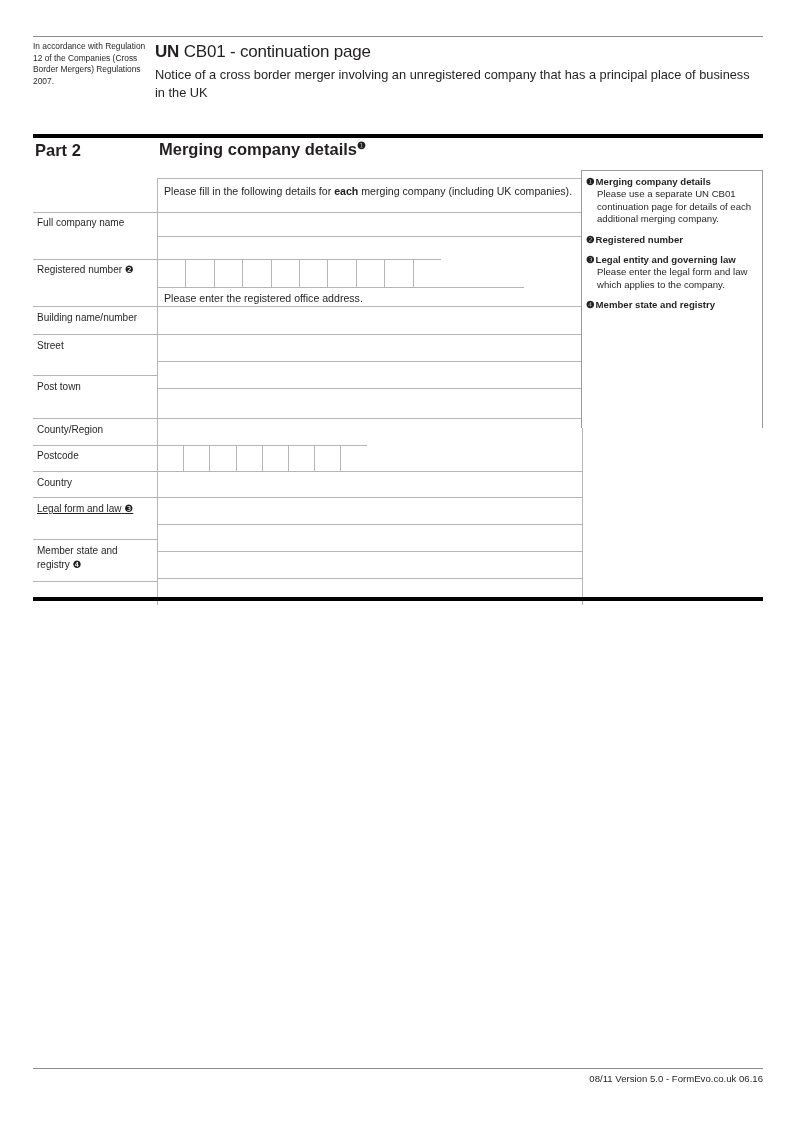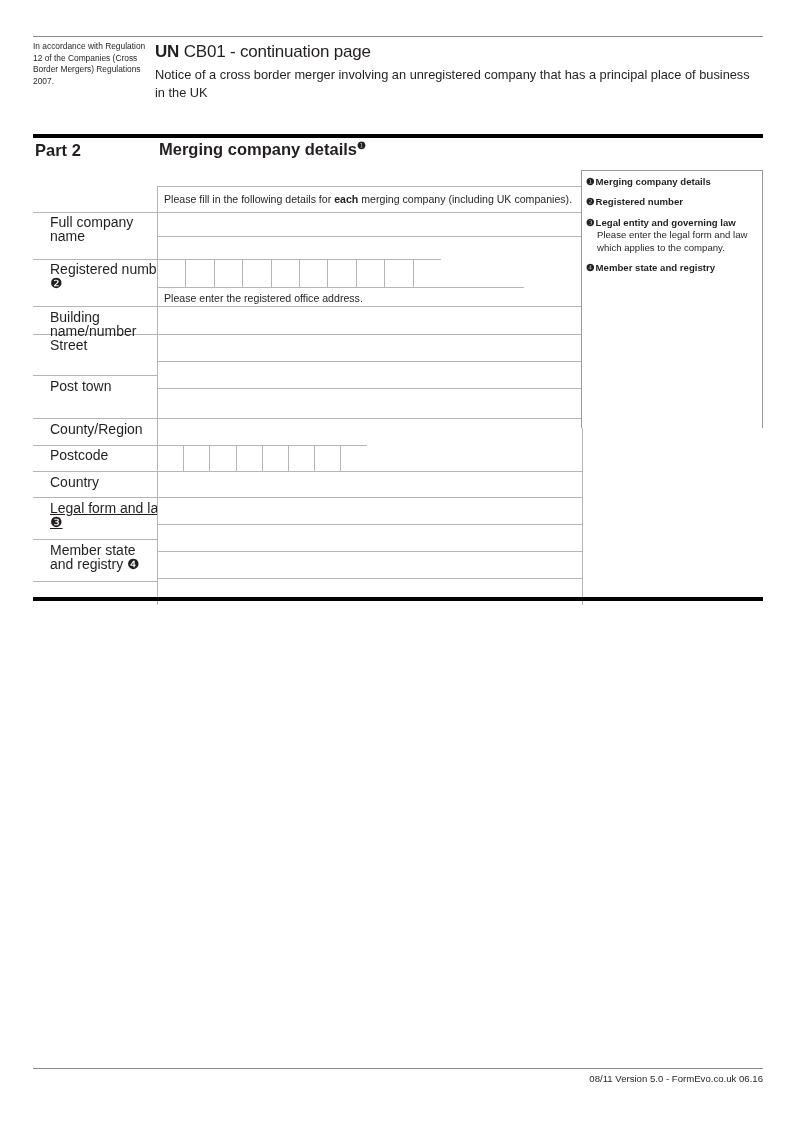--- a/index.html
+++ b/index.html
@@ -96,23 +96,23 @@
 
   
   .form-area {
     position: absolute;
     left: 33px;
     top: 170px;
     width: 730px;
   }
   .row-label {
     position: absolute;
-    left: 17px;
+    left: 4px;
     width: 120px;
-    font-size: 14px;
+    font-size: 10px;
     line-height: 13.5px;
     color: #231f20;
   }
 
   
   .field {
     position: absolute;
     box-sizing: border-box;
     border-top: 1.6px solid #b5b5b5;
     border-left: 1.2px solid #b5b5b5;
@@ -257,21 +257,21 @@
     <div class="row-label" style="top:253px;">County/Region</div>
 
     <div class="row-label" style="top:279px;">Postcode</div>
 
     <div class="row-label" style="top:306px;">Country</div>
 
     <div class="row-label" style="top:332px;text-decoration:underline;"><span>Legal form and law</span> <span>❸</span></div>
 
     <div class="row-label" style="top:374px; width:112px;"><span>Member state and registry</span> <span>❹</span></div>
 
-    <div class="instr" style="left:124px; top:16px; width:478px; height:42px;"><span>Please fill in the following details for </span><b>each</b><span> merging company (including UK companies).</span></div>
+    <div class="instr" style="left:124px; top:8px; width:478px; height:42px;"><span>Please fill in the following details for </span><b>each</b><span> merging company (including UK companies).</span></div>
 
     <div class="field" style="left:124px; top:42px; width:425px; height:24px;"></div>
     <div class="field" style="left:124px; top:66px; width:425px; height:23px;"></div>
 
     <div id="regnum-cells">
         <div class="cell" style="left: 124px; top: 89px; width: 28.4px; height: 28px;"></div>
         <div class="cell" style="left: 152.4px; top: 89px; width: 28.4px; height: 28px;"></div>
         <div class="cell" style="left: 180.8px; top: 89px; width: 28.4px; height: 28px;"></div>
         <div class="cell" style="left: 209.2px; top: 89px; width: 28.4px; height: 28px;"></div>
         <div class="cell" style="left: 237.6px; top: 89px; width: 28.4px; height: 28px;"></div>
@@ -311,20 +311,21 @@
 
     <div class="field" style="left:124px; top:381px; width:425px; height:27px;"></div>
     <div class="field" style="left:124px; top:408px; width:425px; height:27px;"></div>
 
     <div class="vdiv" style="left:549px; top:0px; height:435px;"></div>
 
     <div class="sidebar">
       <div id="sidebar-notes">
           <div class="note">
             <div class="note-title"><span class="note-marker">❶</span><span>Merging company details</span></div>
+            <div class="note-body">Please use a separate UN CB01 continuation page for details of each additional merging company.</div>
           </div>
           <div class="note">
             <div class="note-title"><span class="note-marker">❷</span><span>Registered number</span></div>
           </div>
           <div class="note">
             <div class="note-title"><span class="note-marker">❸</span><span>Legal entity and governing law</span></div>
             <div class="note-body">Please enter the legal form and law which applies to the company.</div>
           </div>
           <div class="note">
             <div class="note-title"><span class="note-marker">❹</span><span>Member state and registry</span></div>

